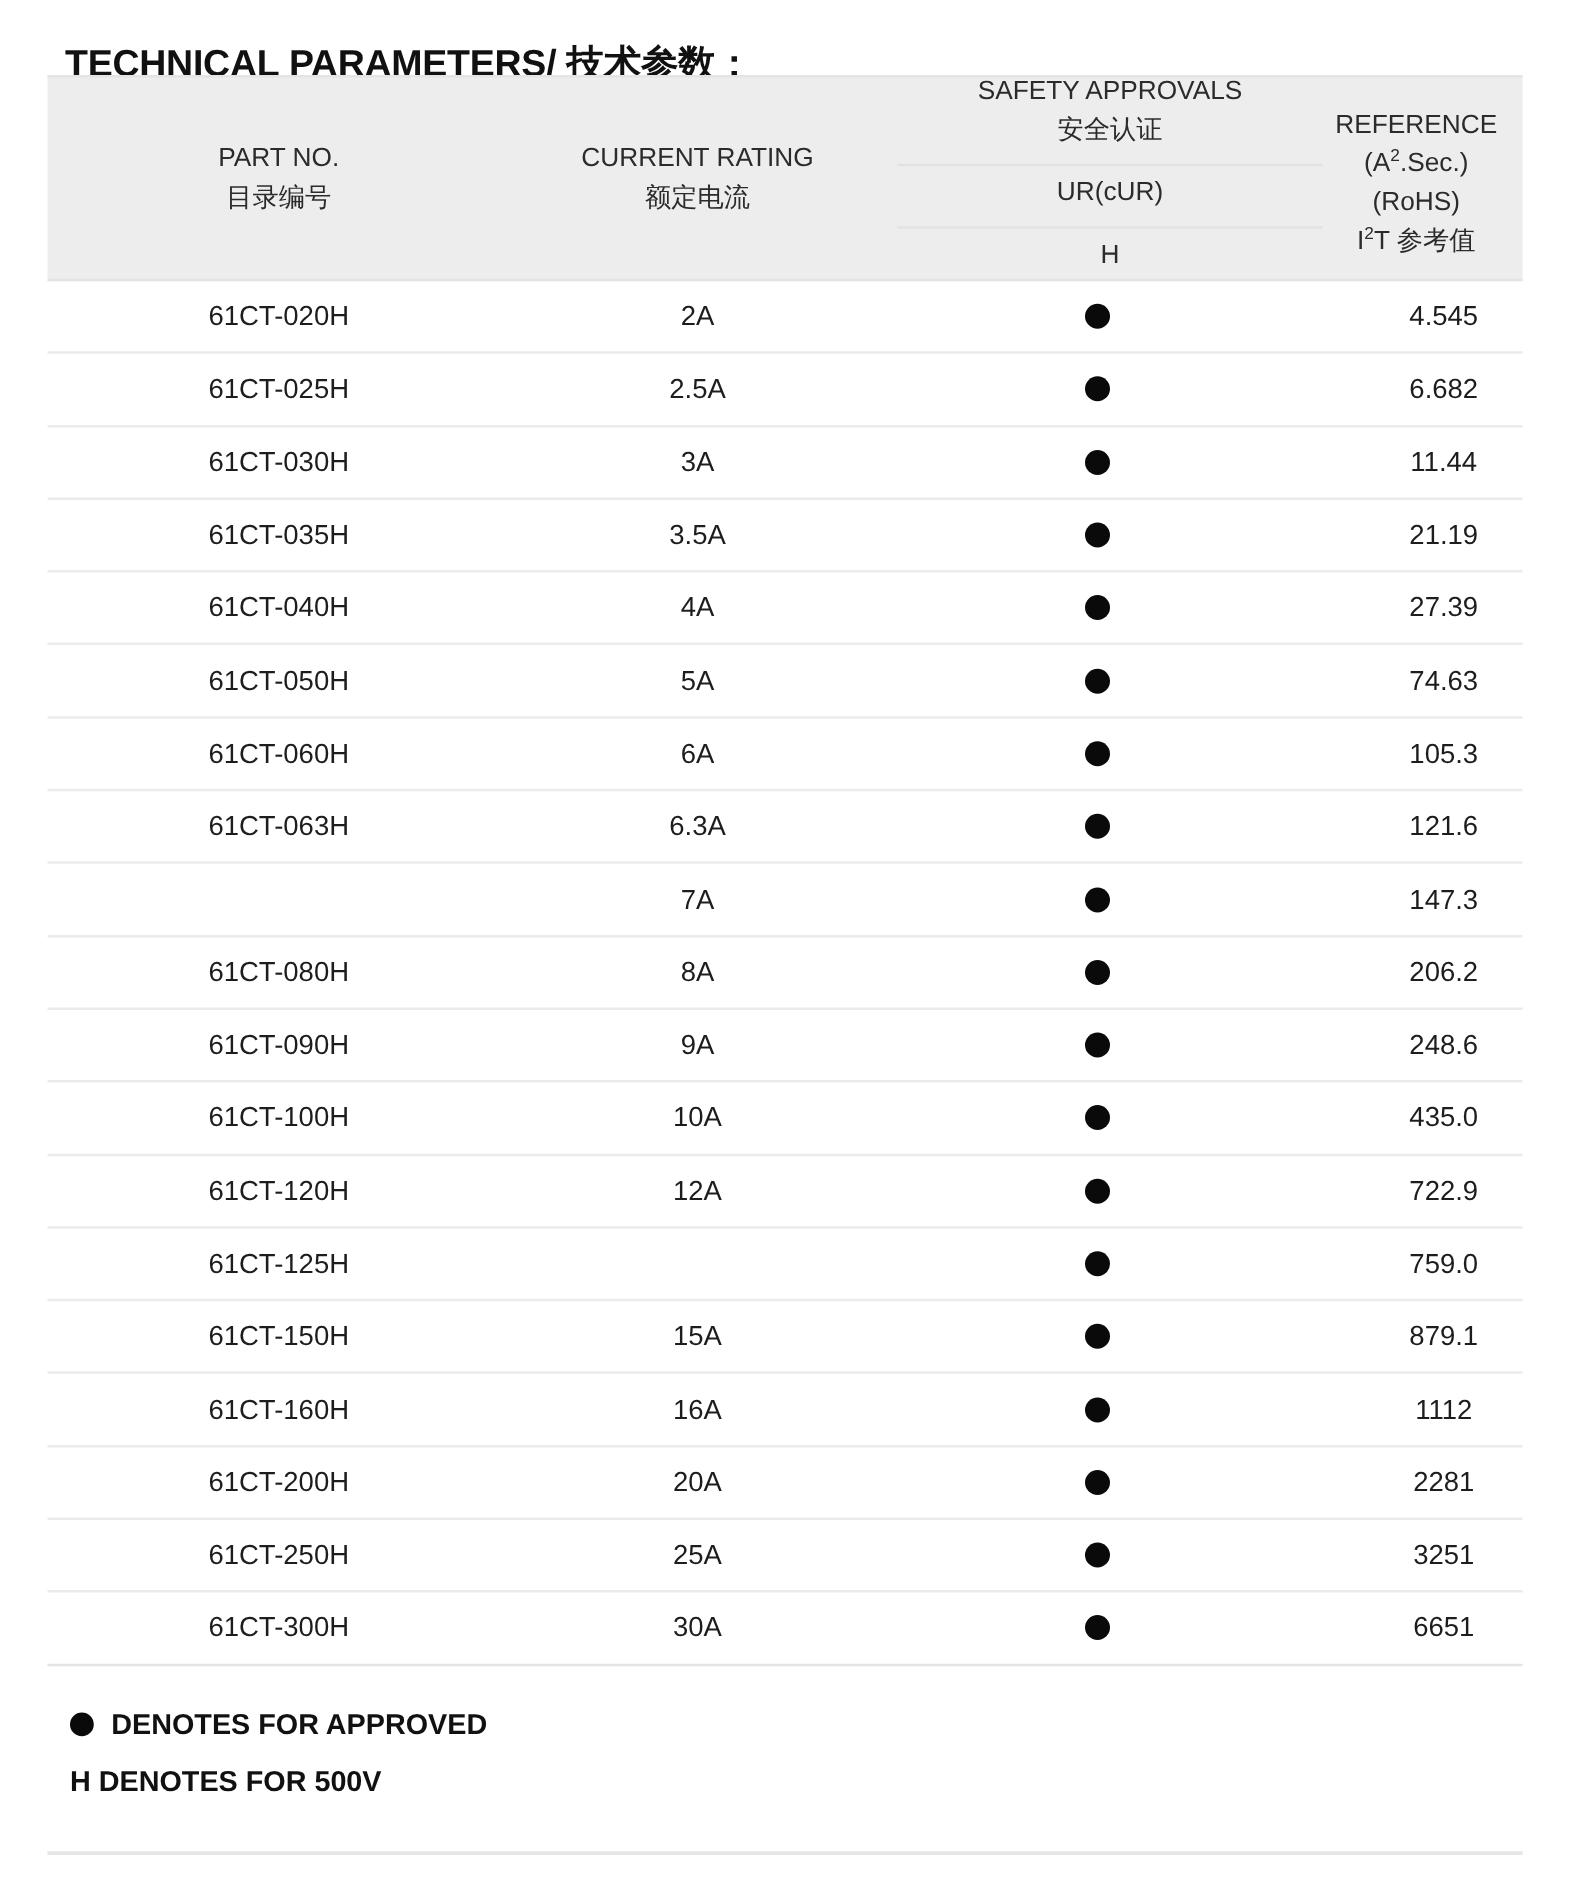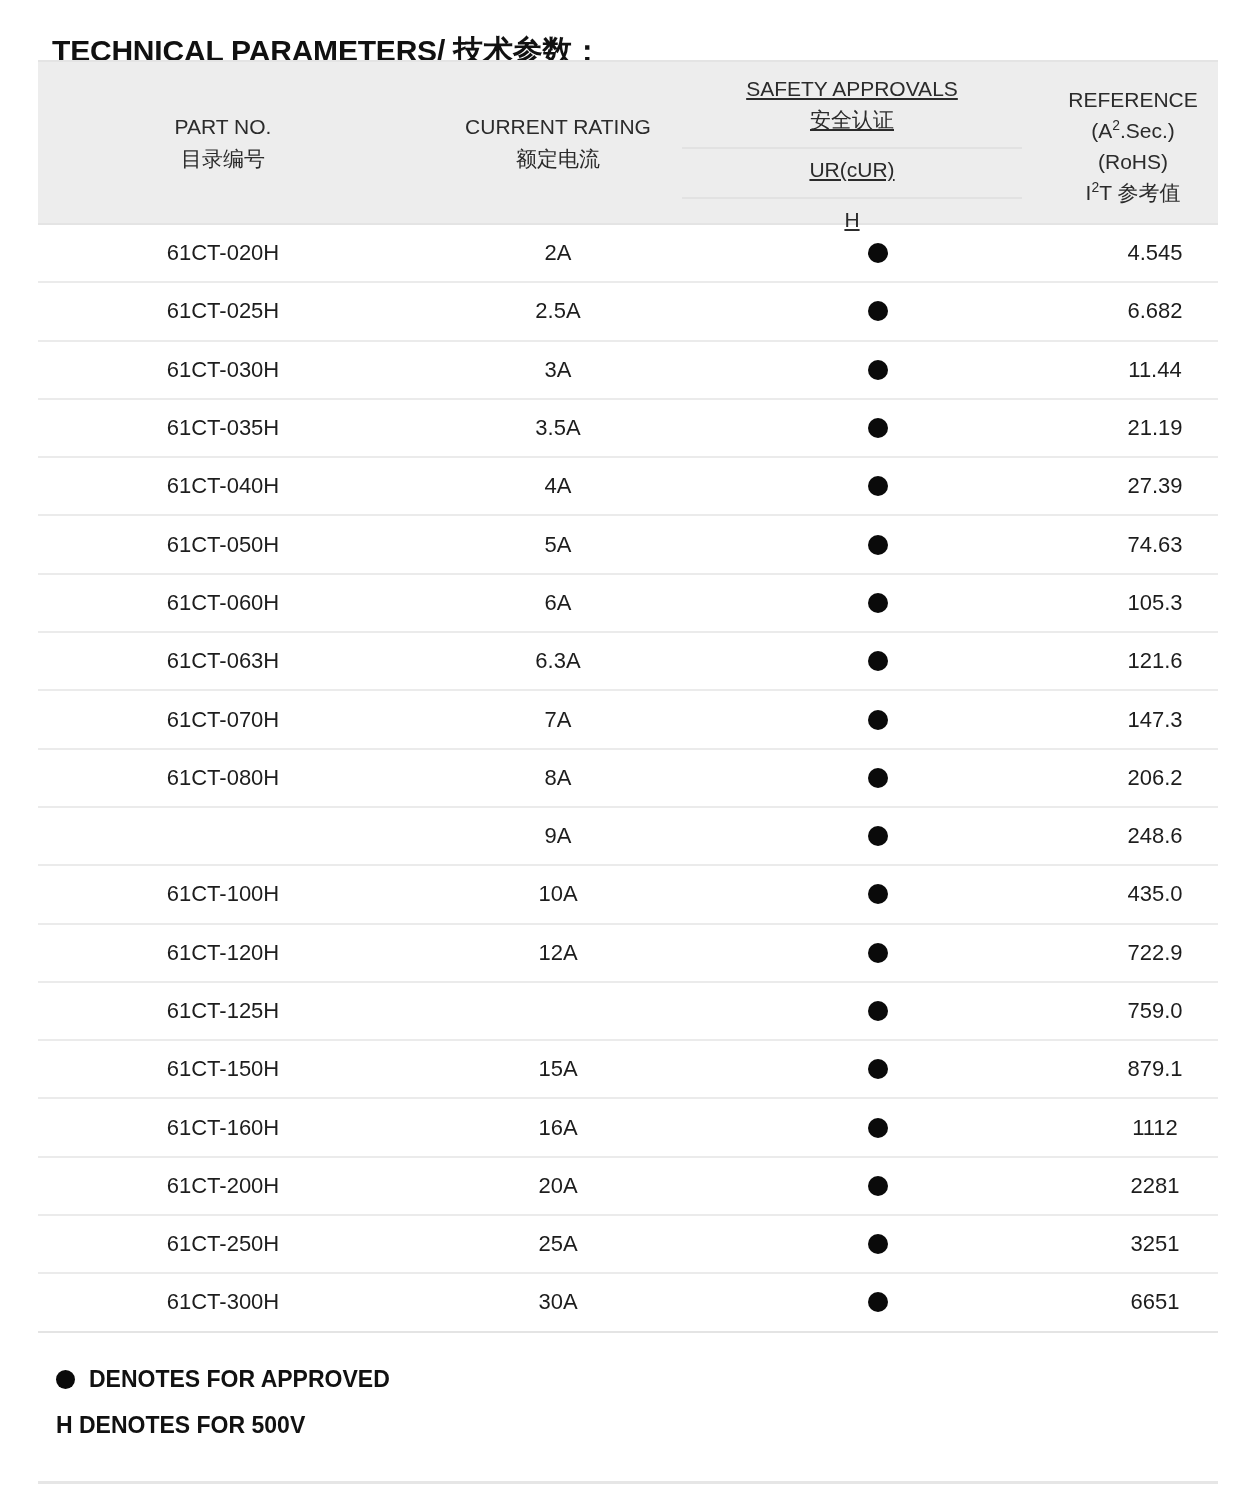--- a/index.html
+++ b/index.html
@@ -62,21 +62,21 @@
     align-items: center;
     justify-content: center;
     font-size: 21px;
     color: #2b2b2b;
     line-height: 1.48;
     text-align: center;
   }
 
   .th-part    { left: 0px;   width: 370px; }
   .th-current { left: 370px; width: 300px; }
-  .th-safety  { left: 644px; width: 340px; justify-content: center; padding-top: 22px; box-sizing: border-box; text-decoration: underline; }
+  .th-safety  { left: 680px; width: 340px; justify-content: flex-end; padding-top: 22px; box-sizing: border-box; }
   .th-ref     { left: 1010px; width: 170px; justify-content: flex-start; padding-top: 22px; box-sizing: border-box; }
 
   .th-line { white-space: nowrap; }
 
   
   .safety-stack {
     width: 100%;
     display: flex;
     flex-direction: column;
     align-items: center;
@@ -270,36 +270,36 @@
         </div>
         <div class="row">
           <div class="cell c-part">61CT-063H</div>
           <div class="cell c-current">6.3A</div>
           <div class="cell c-safety">
             <span class="dot"></span>
           </div>
           <div class="cell c-ref">121.6</div>
         </div>
         <div class="row">
-          <div class="cell c-part">61CT-070H</div>
           <div class="cell c-current">7A</div>
           <div class="cell c-safety">
             <span class="dot"></span>
           </div>
           <div class="cell c-ref">147.3</div>
         </div>
         <div class="row">
           <div class="cell c-part">61CT-080H</div>
           <div class="cell c-current">8A</div>
           <div class="cell c-safety">
             <span class="dot"></span>
           </div>
           <div class="cell c-ref">206.2</div>
         </div>
         <div class="row">
+          <div class="cell c-part">61CT-090H</div>
           <div class="cell c-current">9A</div>
           <div class="cell c-safety">
             <span class="dot"></span>
           </div>
           <div class="cell c-ref">248.6</div>
         </div>
         <div class="row">
           <div class="cell c-part">61CT-100H</div>
           <div class="cell c-current">10A</div>
           <div class="cell c-safety">

